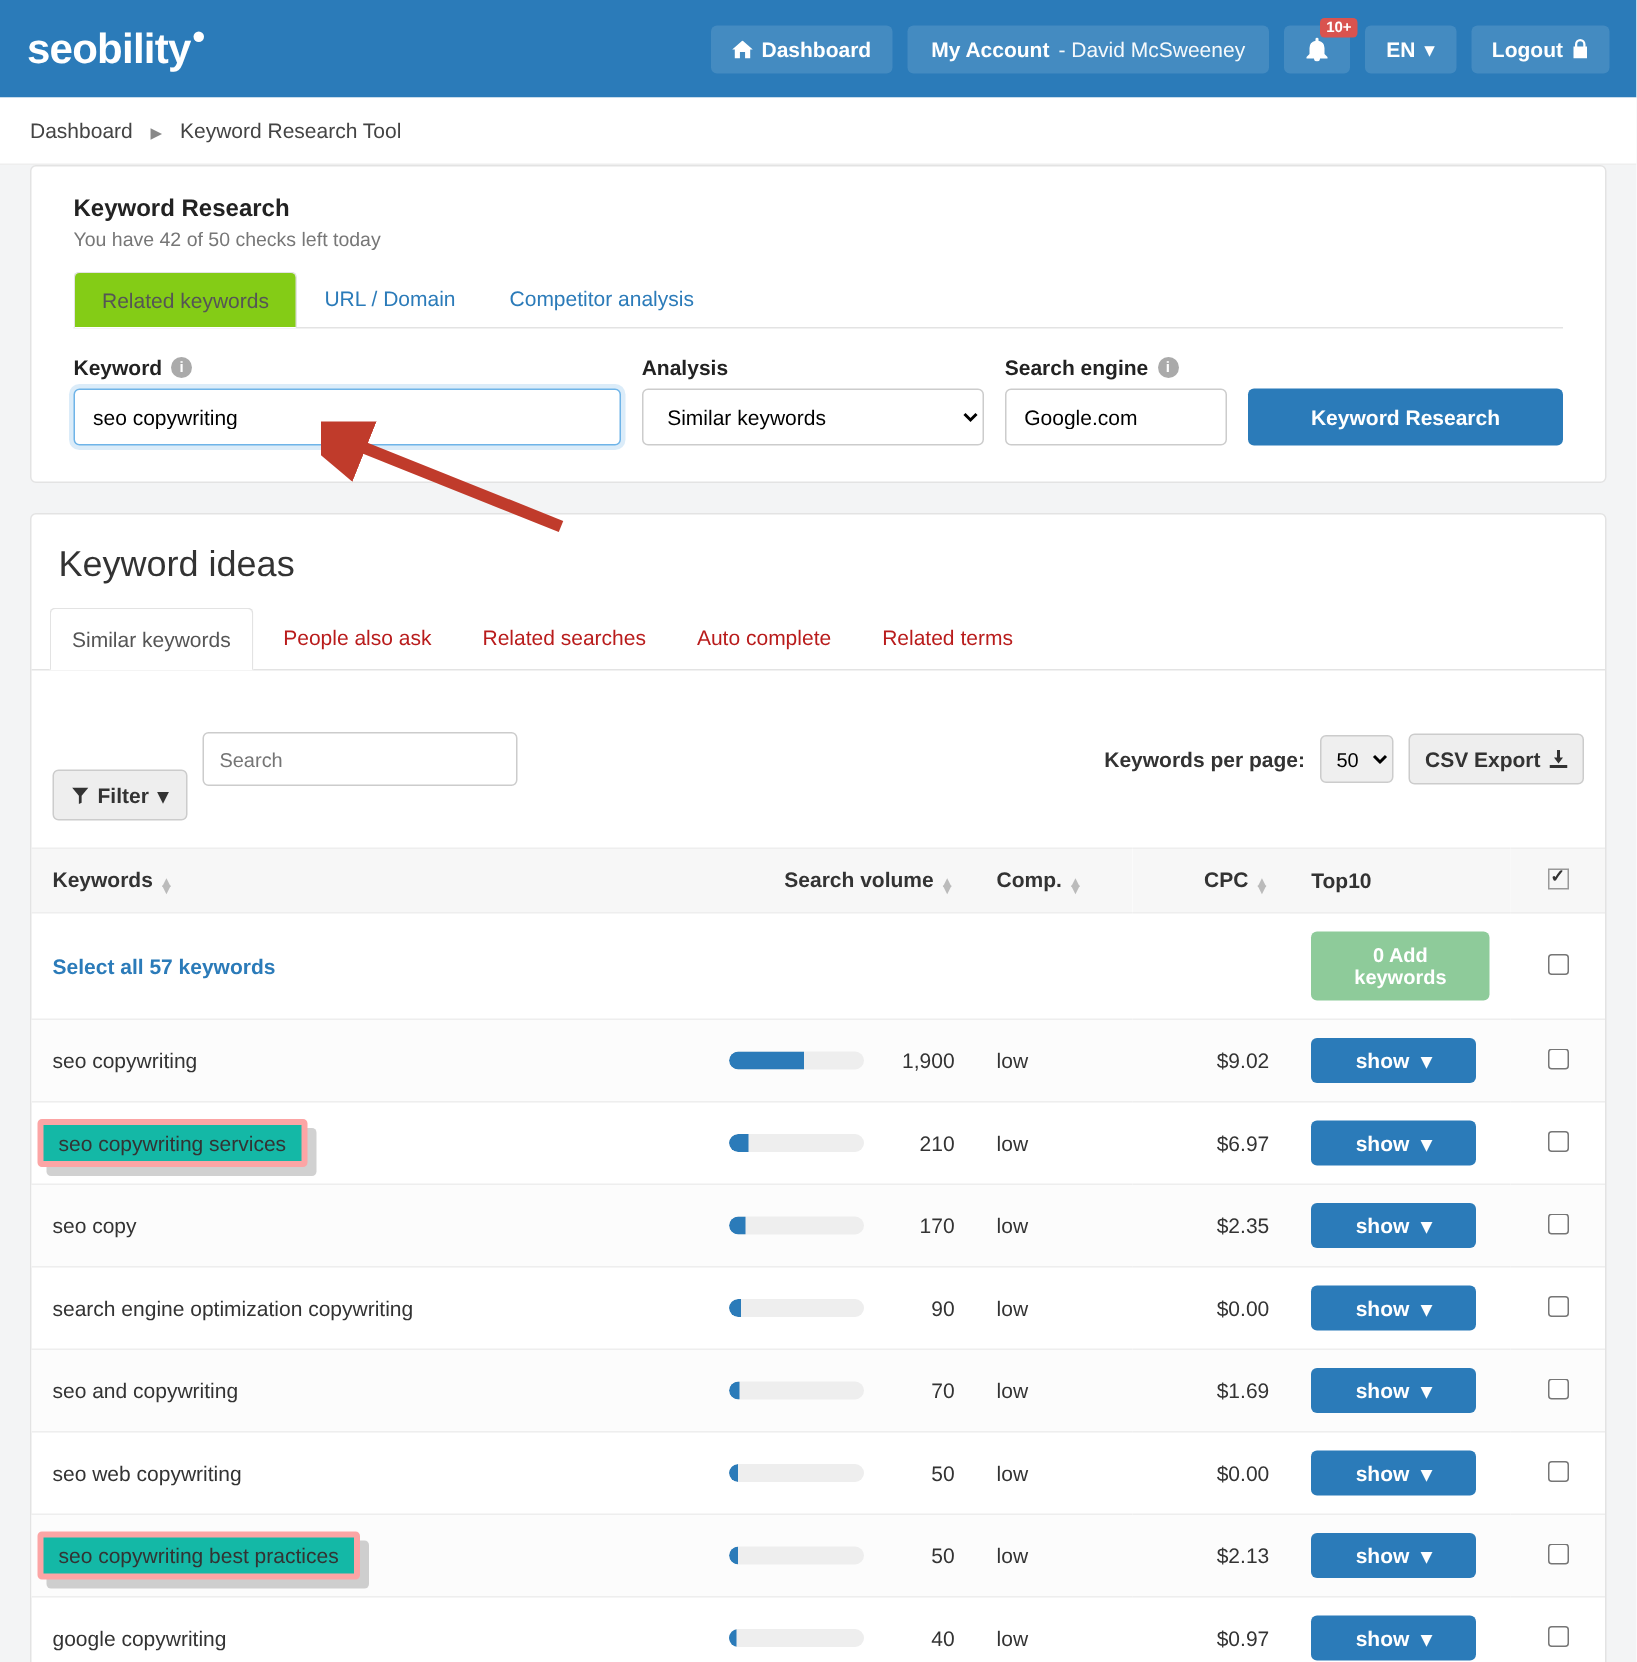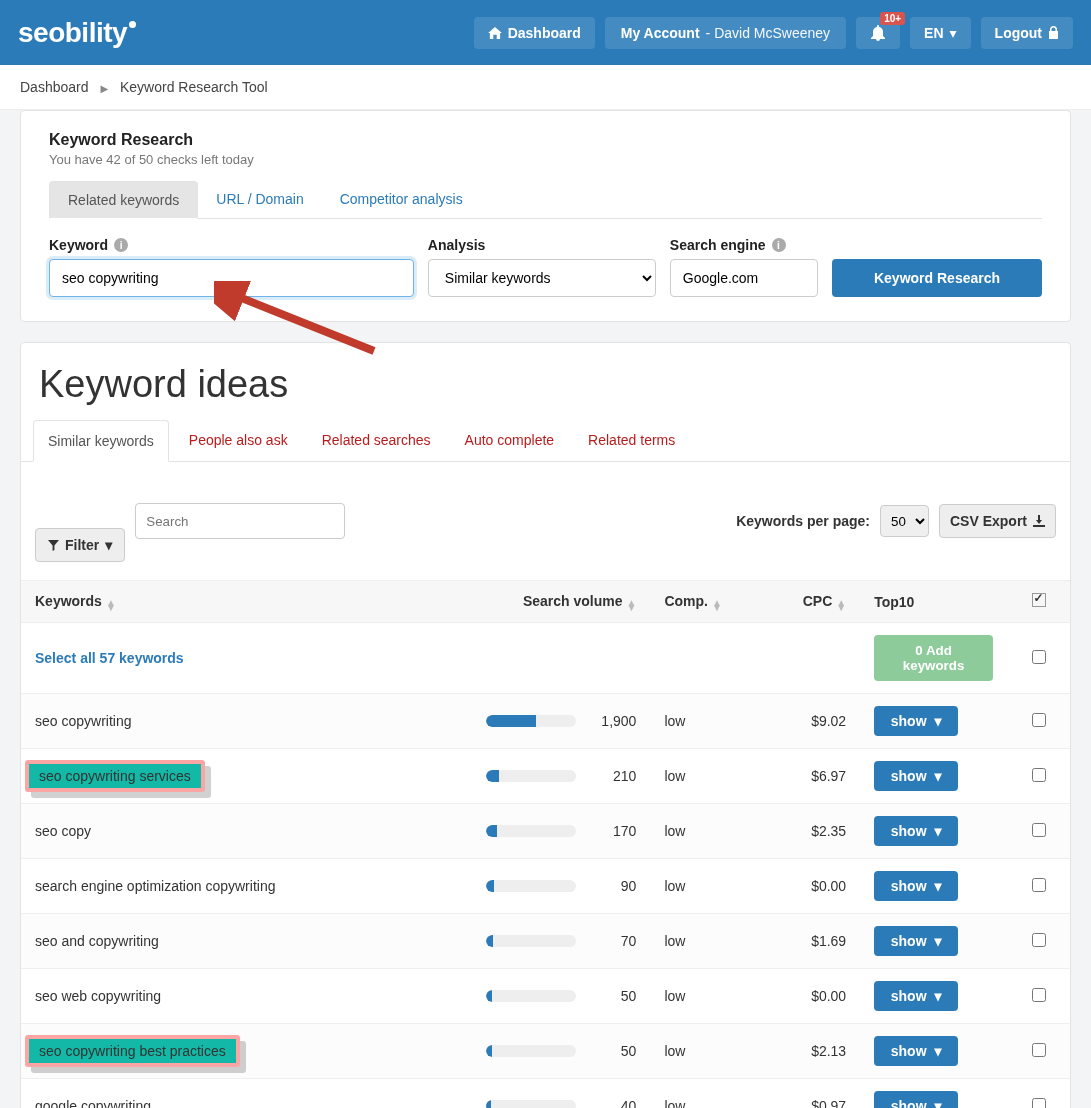--- a/index.html
+++ b/index.html
@@ -23,38 +23,38 @@
 .breadcrumb .sep { margin: 0 8px; font-size: 10px; color:#888;}
 
 
 .outer { padding: 0 20px 20px; }
 .panel { background: #fff; border: 1px solid #e3e3e3; border-radius: 4px; padding: 20px 28px 24px; }
 .kr-title { font-weight: 700; font-size: 16px; color: #222; }
 .kr-sub { color: #777; font-size: 13px; margin-top: 3px; }
 
 .tabs1 { display: flex; margin-top: 14px; border-bottom: 1px solid #e3e3e3; }
 .tab1 { padding: 10px 18px; color: #2b7bb9; cursor: pointer; font-size: 14px; }
-.tab1.active { border: 1px solid #e3e3e3; border-bottom: 1px solid #fff; border-radius: 4px 4px 0 0; color: #555; margin-bottom: -1px; background:#e5e5e5; }
+.tab1.active { border: 1px solid #e3e3e3; border-bottom: 1px solid #fff; border-radius: 4px 4px 0 0; color: #555; margin-bottom: -1px; background:#84cc16; }
 
 .form-row { display: flex; gap: 14px; margin-top: 18px; }
 .form-col { flex: 1; }
 .form-col.btncol { flex: 0 0 210px; display:flex; align-items:flex-end; }
 .lbl { font-weight: 700; font-size: 14px; color: #222; display:flex; align-items:center; gap:6px;}
 .info-i { width:14px; height:14px; background:#aaa; border-radius:50%; color:#fff; font-size:10px; font-weight:700; display:inline-flex; align-items:center; justify-content:center; font-style:normal;}
 .inp, .sel { width: 100%; height: 38px; border: 1px solid #ccc; border-radius: 4px; padding: 0 12px; font-size: 14px; margin-top: 6px; background:#fff; }
 .inp.focus { border: 1px solid #6fb4e8; box-shadow: 0 0 0 3px rgba(111,180,232,.25); }
 .bigbtn { width: 100%; height: 38px; background: #2b7bb9; color: #fff; border: none; border-radius: 4px; font-weight: 700; font-size: 14px; cursor:pointer;}
 
 
 .arrow-wrap { position: relative; height: 0; }
 .arrow-svg { position: absolute; left: 165px; top: -16px; pointer-events:none;}
 
 
 .ideas-panel { background: #fff; border: 1px solid #e3e3e3; border-radius: 4px; margin-top: 20px; }
-.ideas-h1 { font-size: 38px; font-weight: 400; color: #333; padding: 20px 18px 6px; }
+.ideas-h1 { font-size: 24px; font-weight: 400; color: #333; padding: 20px 18px 6px; }
 .tabs2 { display: flex; border-bottom: 1px solid #e3e3e3; padding: 0 12px; margin-top: 8px; gap: 6px; }
 .tab2 { padding: 12px 14px; color: #b91c1c; cursor: pointer; }
 .tab2.active { border: 1px solid #e3e3e3; border-bottom: 1px solid #fff; border-radius: 4px 4px 0 0; color: #555; margin-bottom: -1px; background:#fff;}
 
 .tools-row { display: flex; align-items: center; padding: 18px 14px; gap: 10px; }
 .filterbtn { border: 1px solid #ccc; background: #eee; border-radius: 4px; padding: 8px 12px; font-weight: 700; display:flex; align-items:center; gap:6px; cursor:pointer;margin-top:48px;}
 .searchfield { width: 210px; height: 36px; border: 1px solid #ccc; border-radius: 4px; padding: 0 10px; }
 .tools-spacer { flex: 1; }
 .kpp-lbl { font-weight: 700; }
 .kpp-sel { height: 32px; border: 1px solid #ccc; border-radius: 4px; padding: 0 6px; }
@@ -72,21 +72,21 @@
 .col-top10 { width: 14%; }
 .col-chk { width: 6%; text-align: center; }
 td.col-sv { text-align: right; }
 td.col-cpc { text-align: right; }
 
 .svcell { display:flex; align-items:center; justify-content:space-between; }
 .bar { width: 90px; height: 12px; background: #eee; border-radius: 7px; overflow: hidden; }
 .barfill { height: 100%; background: #2b7bb9; border-radius: 7px 0 0 7px; }
 .svnum { min-width: 46px; text-align: right; }
 
-.showbtn { background: #2b7bb9; color: #fff; border: none; border-radius: 4px; padding: 7px 20px; font-weight: 700; cursor:pointer; display:inline-flex; align-items:flex-start; gap:8px; font-size:14px; width:84px; justify-content:center;}
+.showbtn { background: #2b7bb9; color: #fff; border: none; border-radius: 4px; padding: 7px 20px; font-weight: 700; cursor:pointer; display:inline-flex; align-items:flex-start; gap:8px; font-size:14px; width:110px; justify-content:center;}
 .chev { display:inline-block; }
 
 .selectall-row td { color: #2b7bb9; font-weight: 700; }
 .addkw { background: #8ecb9a; color: #fff; border: none; border-radius: 4px; padding: 8px 12px; font-weight: 700; cursor:pointer;}
 tbody tr:nth-child(even) { background:#fcfcfc; }
 
 .hl { border: 4px solid #fca5a5; border-radius: 3px; display: inline-block; padding: 4px 10px; background: #14b8a6; box-shadow: 6px 6px 0 rgba(0,0,0,.18); margin: -4px -10px; }
 
 .chkhead { width:14px; height:14px; border:1px solid #999; display:inline-block; position:relative;}
 .chkhead::after{content:"✓"; position:absolute; top:-3px; left:1px; font-size:12px;}

